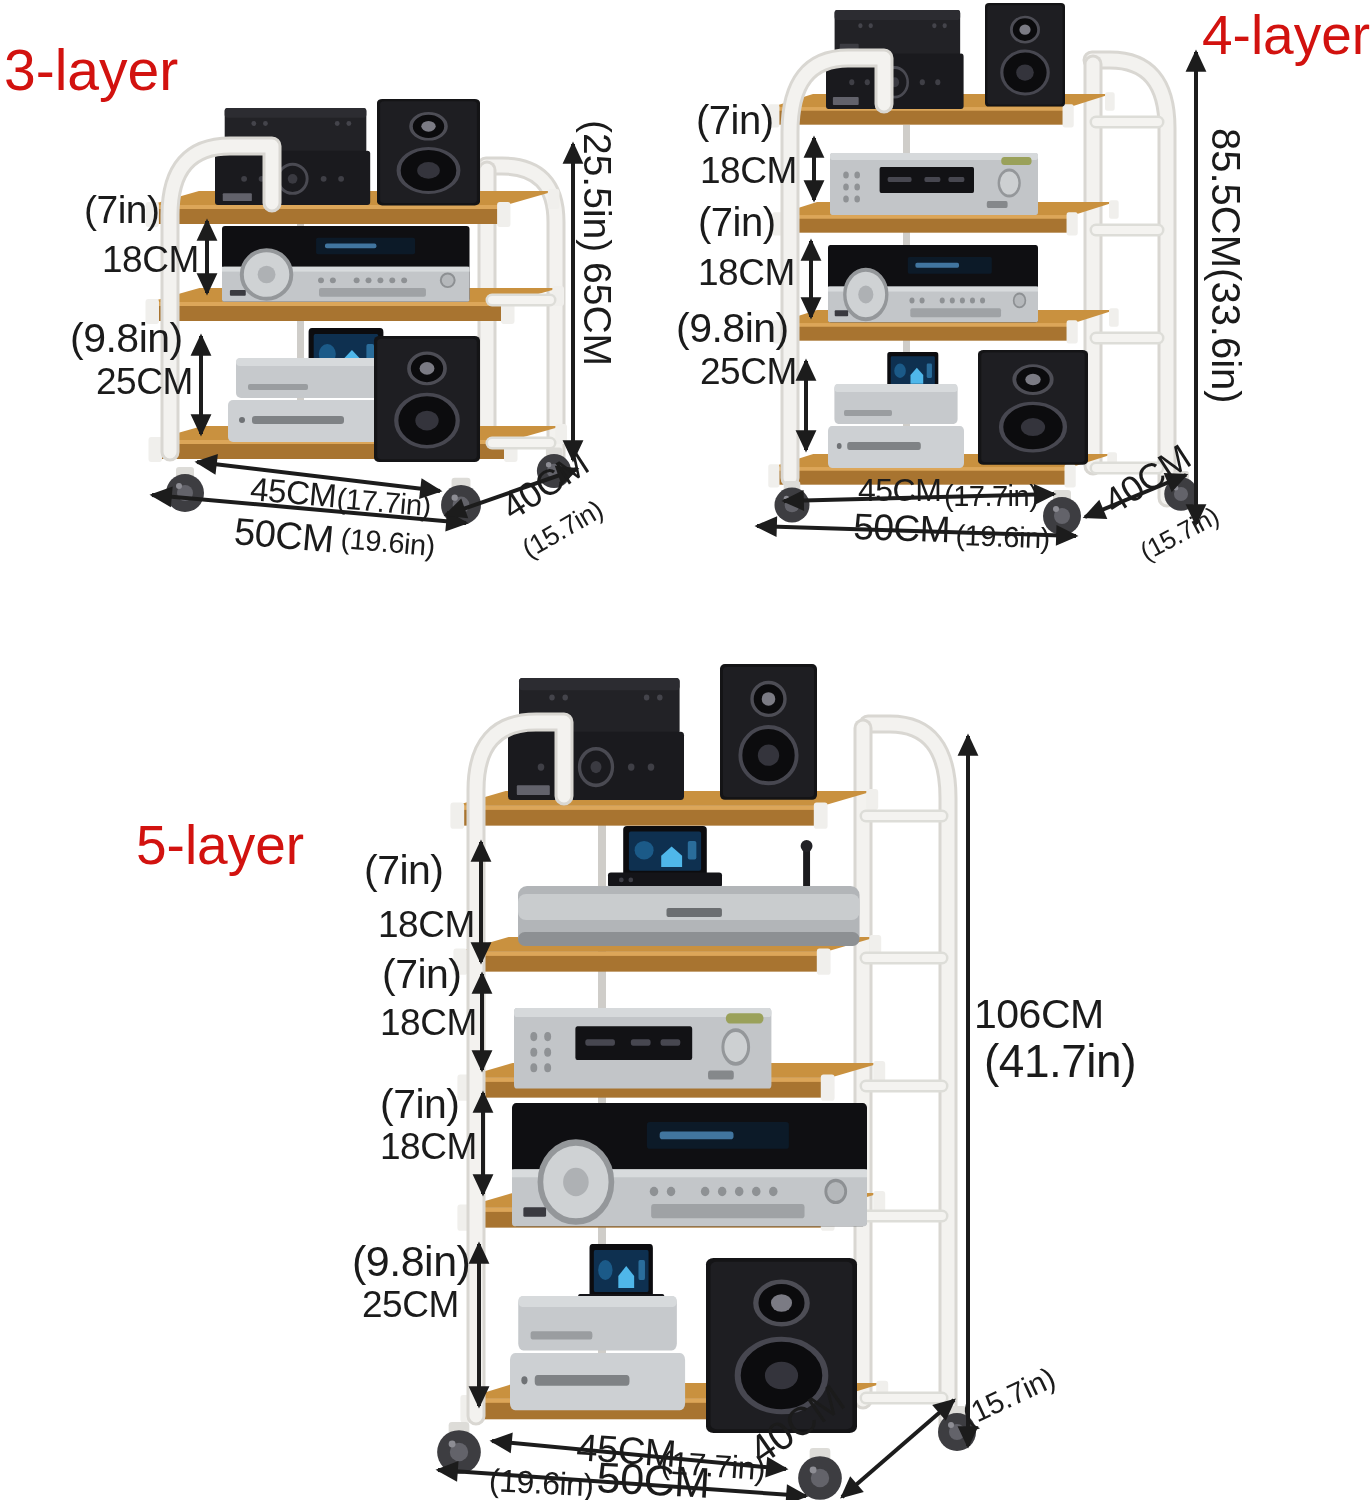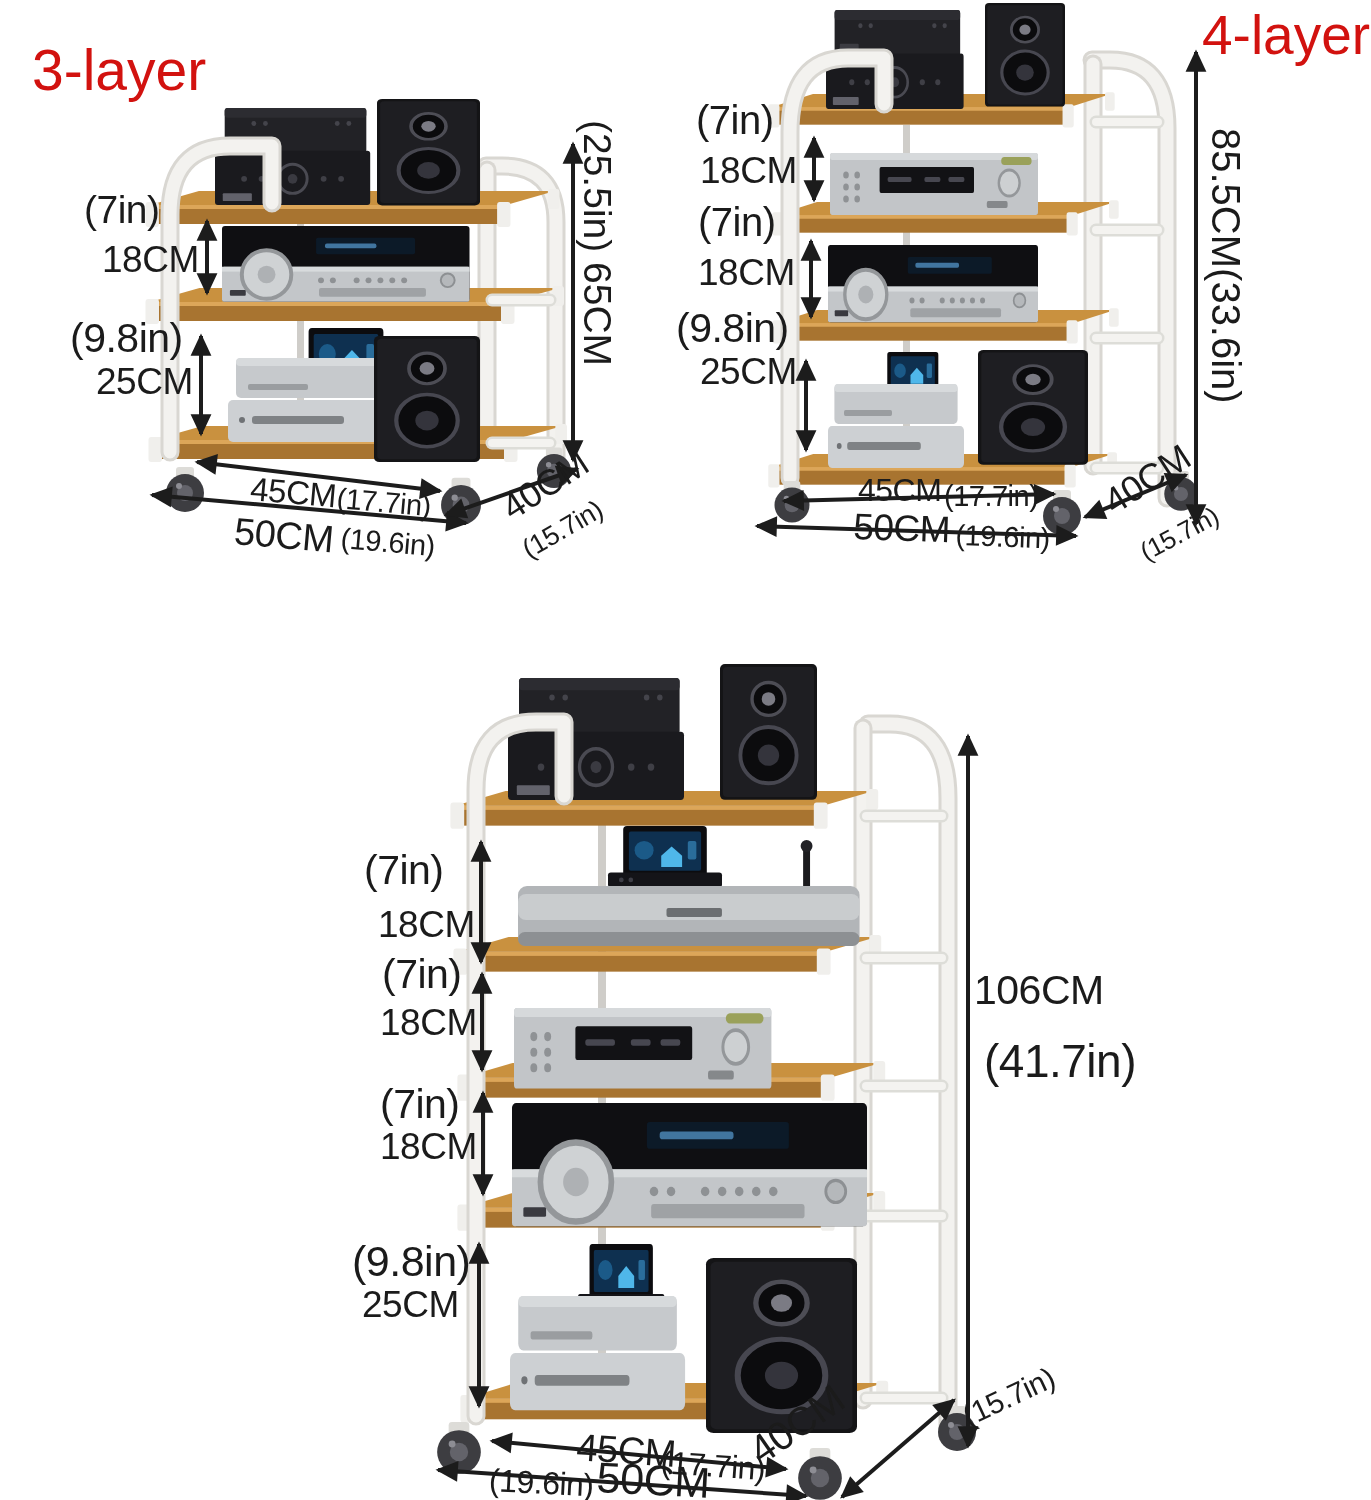--- a/index.html
+++ b/index.html
@@ -265,21 +265,21 @@
       <line class="dim" x1="482" y1="974" x2="482" y2="1070"></line>
       <line class="dim" x1="483" y1="1093" x2="483" y2="1194"></line>
       <line class="dim" x1="479" y1="1244" x2="479" y2="1406"></line>
       <line class="dim" x1="492" y1="1441" x2="786" y2="1469"></line>
       <line class="dim" x1="438" y1="1470" x2="806" y2="1496"></line>
       <line class="dim" x1="842" y1="1497" x2="954" y2="1400"></line>
       <line class="dim" x1="968" y1="736" x2="968" y2="1446"></line>
     </g>
   </svg>
 
-  <div class="lbl red" style="left:4px;top:42px;font-size:57px;margin-left:28px;">3-layer</div>
+  <div class="lbl red" style="left:4px;top:42px;font-size:57px;">3-layer</div>
   <div class="lbl" style="left:84px;top:190px;font-size:39px;">(7in)</div>
   <div class="lbl" style="left:102px;top:241px;font-size:37px;">18CM</div>
   <div class="lbl" style="left:70px;top:318px;font-size:41px;">(9.8in)</div>
   <div class="lbl" style="left:96px;top:363px;font-size:37px;">25CM</div>
   <div class="vert" style="left:578px;top:120px;font-size:39px;">
     <span>(25.5in)</span><span style="margin-top:10px;">65CM</span>
   </div>
   <div class="lbl" style="left:252px;top:472px;font-size:33px;transform:rotate(5deg);">45CM</div>
   <div class="lbl" style="left:338px;top:484px;font-size:29px;transform:rotate(5deg);">(17.7in)</div>
   <div class="lbl" style="left:236px;top:512px;font-size:38px;transform:rotate(5deg);">50CM</div>
@@ -295,29 +295,30 @@
   <div class="lbl" style="left:676px;top:308px;font-size:41px;">(9.8in)</div>
   <div class="lbl" style="left:700px;top:353px;font-size:37px;">25CM</div>
   <div class="vert" style="left:1206px;top:128px;font-size:40px;">85.5CM(33.6in)</div>
   <div class="lbl" style="left:858px;top:474px;font-size:32px;">45CM</div>
   <div class="lbl" style="left:944px;top:482px;font-size:29px;">(17.7in)</div>
   <div class="lbl" style="left:854px;top:508px;font-size:37px;transform:rotate(2deg);">50CM</div>
   <div class="lbl" style="left:956px;top:521px;font-size:29px;transform:rotate(2deg);">(19.6in)</div>
   <div class="lbl" style="left:1098px;top:490px;font-size:36px;transform:rotate(-33deg);">40CM</div>
   <div class="lbl" style="left:1136px;top:542px;font-size:26px;transform:rotate(-28deg);">(15.7in)</div>
 
+  <div class="lbl red" style="left:136px;top:818px;font-size:55px;">5-layer</div>
   <div class="lbl" style="left:364px;top:850px;font-size:41px;">(7in)</div>
   <div class="lbl" style="left:378px;top:906px;font-size:37px;">18CM</div>
   <div class="lbl" style="left:382px;top:954px;font-size:41px;">(7in)</div>
   <div class="lbl" style="left:380px;top:1004px;font-size:37px;">18CM</div>
   <div class="lbl" style="left:380px;top:1084px;font-size:41px;">(7in)</div>
   <div class="lbl" style="left:380px;top:1128px;font-size:37px;">18CM</div>
   <div class="lbl" style="left:352px;top:1240px;font-size:43px;">(9.8in)</div>
   <div class="lbl" style="left:362px;top:1286px;font-size:37px;">25CM</div>
-  <div class="lbl" style="left:974px;top:970px;font-size:41px;">106CM</div>
+  <div class="lbl" style="left:974px;top:994px;font-size:41px;">106CM</div>
   <div class="lbl" style="left:984px;top:1038px;font-size:46px;text-align:center;">(41.7in)</div>
   <div class="lbl" style="left:578px;top:1428px;font-size:38px;transform:rotate(4deg);">45CM</div>
   <div class="lbl" style="left:662px;top:1446px;font-size:32px;transform:rotate(4deg);">(17.7in)</div>
   <div class="lbl" style="left:490px;top:1464px;font-size:32px;transform:rotate(3deg);">(19.6in)</div>
   <div class="lbl" style="left:598px;top:1456px;font-size:43px;transform:rotate(3deg);">50CM</div>
   <div class="lbl" style="left:742px;top:1438px;font-size:40px;transform:rotate(-35deg);">40CM</div>
   <div class="lbl" style="left:958px;top:1404px;font-size:30px;transform:rotate(-25deg);">(15.7in)</div>
 
 </div>
 

